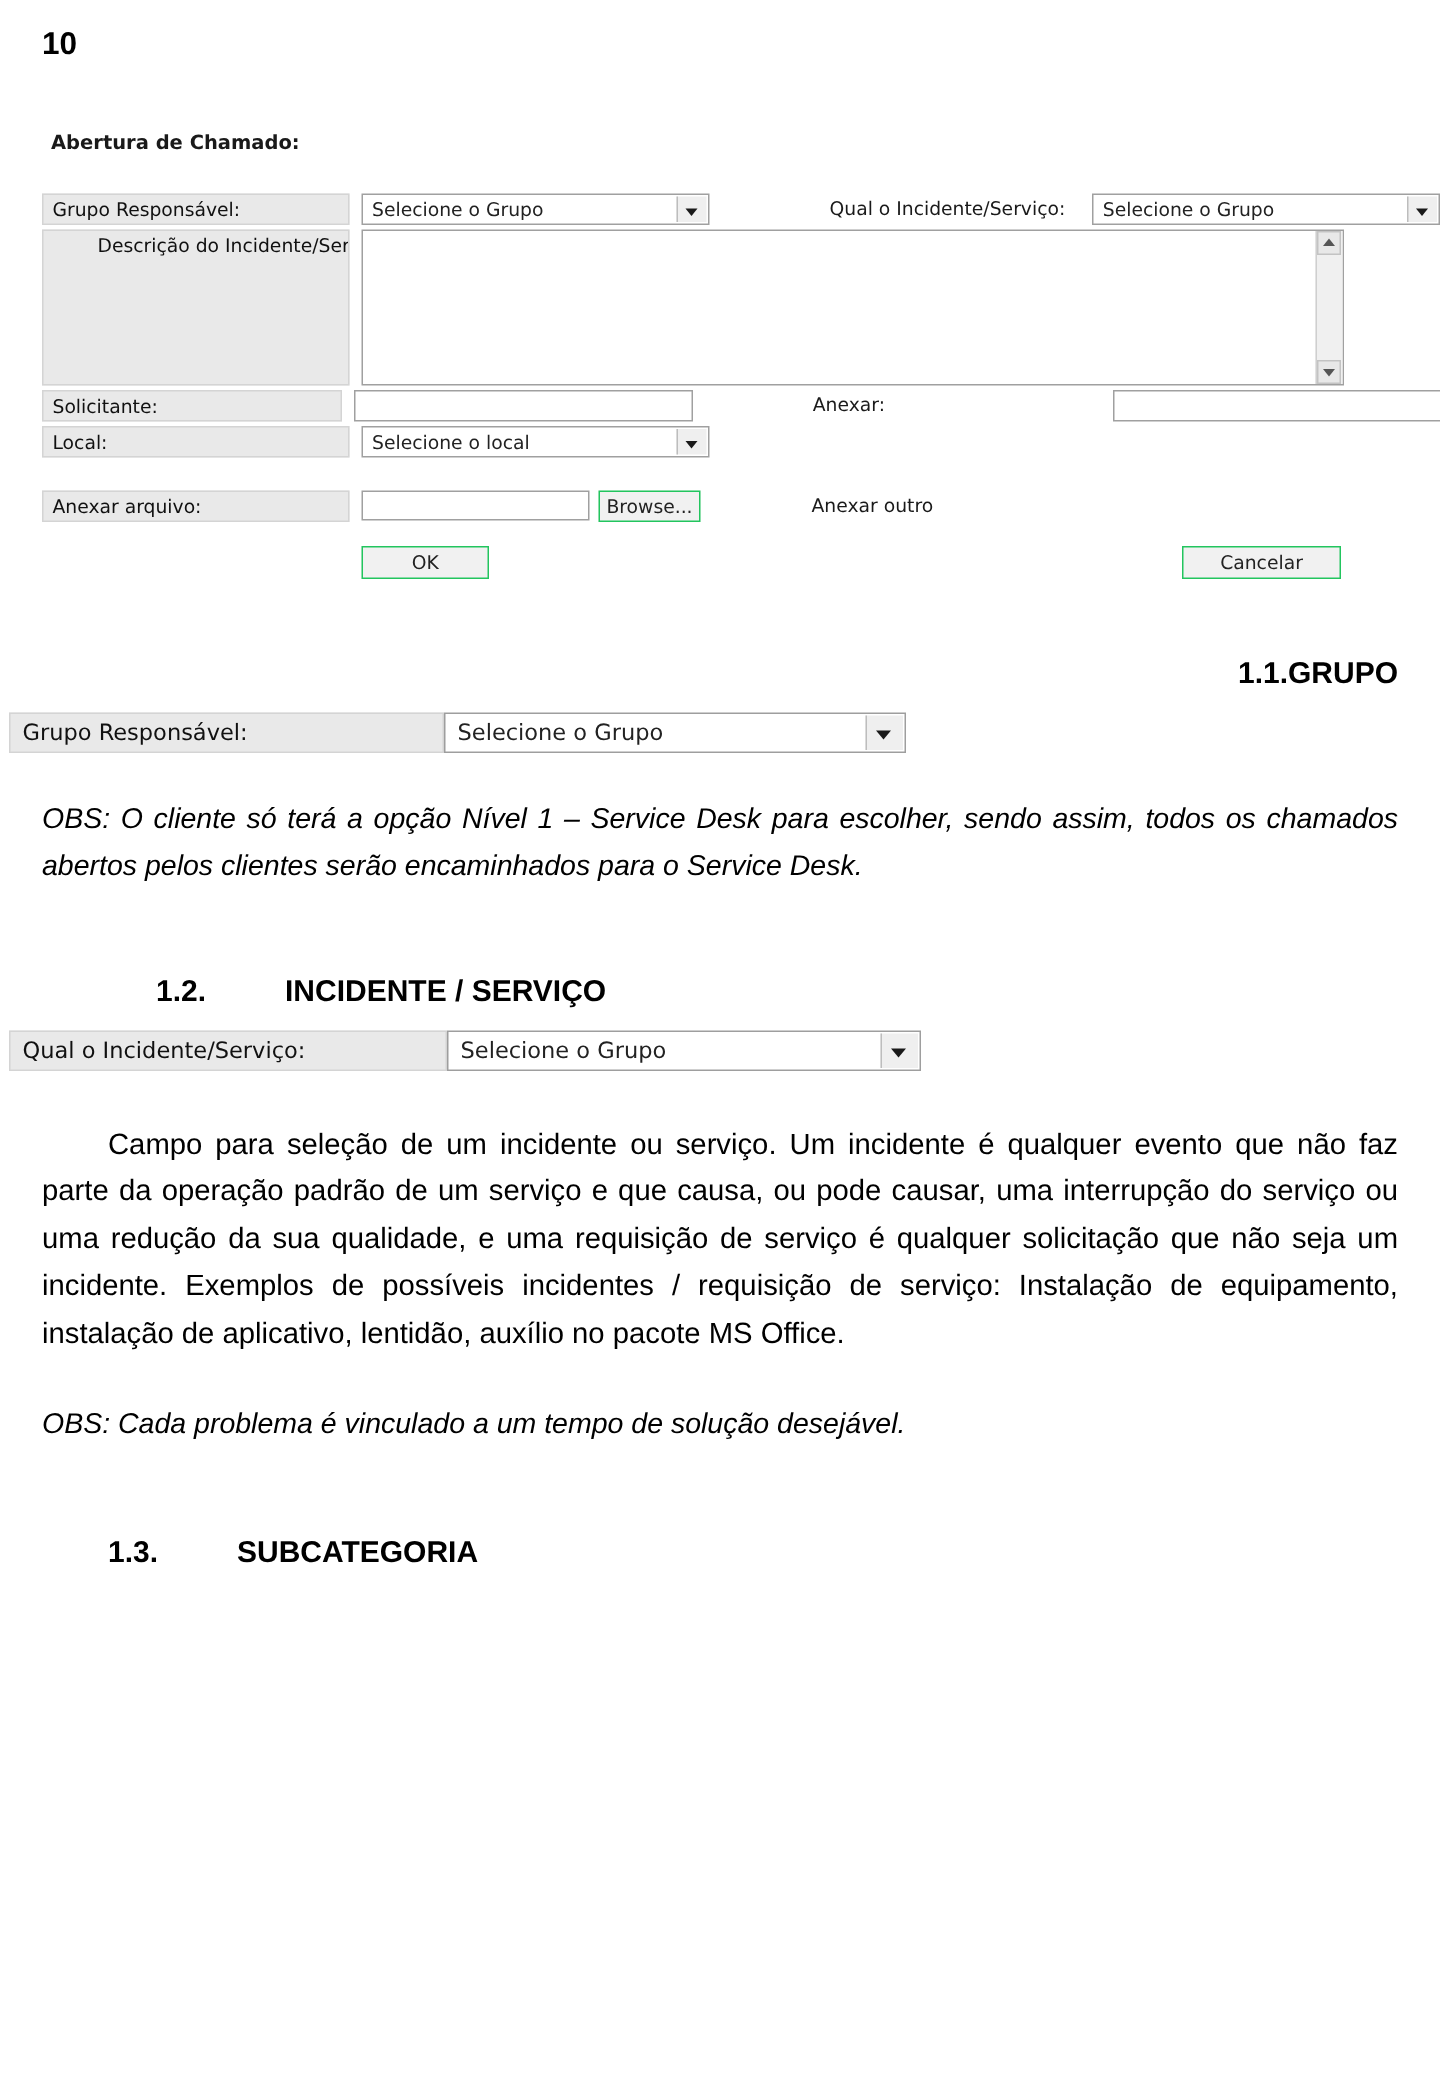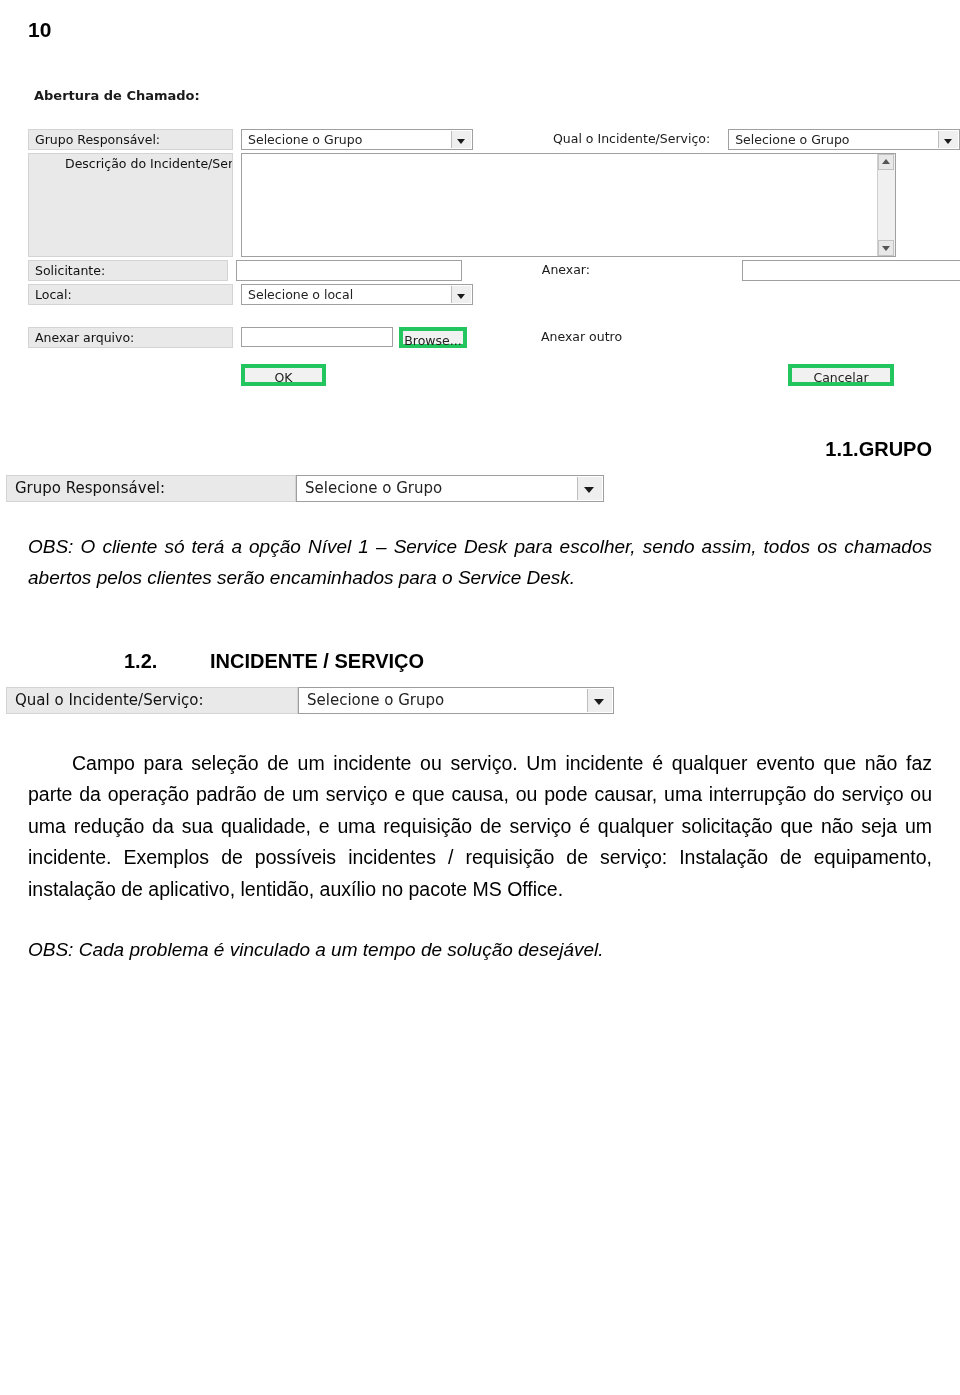--- a/index.html
+++ b/index.html
@@ -156,21 +156,21 @@
   }
   .browse-input {
     width: 152px;
     height: 20px;
     box-sizing: border-box;
     border: 1px solid #a0a0a0;
     background: #ffffff;
   }
   .btn {
     box-sizing: border-box;
-    border: 4px solid #22c55e;
+    border: 1px solid #22c55e;
     background: #f1f1f1;
     font-size: 12.5px;
     color: #222;
     text-align: center;
     height: 21px;
     line-height: 19px;
     font-family: "DejaVu Sans", sans-serif;
   }
   .btn-browse { width: 68px; margin-left: 6px; }
   .btn-ok { width: 85px; height: 22px; line-height: 20px;}
@@ -181,21 +181,21 @@
   
   h2.section {
     font-size: 20px;
     font-weight: bold;
     margin: 0;
     padding: 0;
     letter-spacing: 0px;
   }
   .sec-num { display: inline-block; width: 86px; }
   .section-wrap { margin-top: 52px; margin-left: 40px; text-align: right; }
-  .section-wrap2 { margin-top: 56px; margin-left: 96px; }
+  .section-wrap2 { margin-top: 56px; margin-left: 76px; }
   .section-wrap3 { margin-top: 58px; margin-left: 44px; }
 
   
   .inline-field {
     display: flex;
     margin-top: 14px;
     font-family: "DejaVu Sans", sans-serif;
   }
   .if-label {
     background: #e9e9e9;
@@ -348,14 +348,19 @@
     <div class="if-select" style="width:316px;">
       <span>Selecione o Grupo</span>
       <span class="select-arrow"></span>
     </div>
   </div>
 
   <p class="body indent" style="margin-top:34px;">Campo para seleção de um incidente ou serviço. Um incidente é qualquer evento que não faz parte da operação padrão de um serviço e que causa, ou pode causar, uma interrupção do serviço ou uma redução da sua qualidade, e uma requisição de serviço é qualquer solicitação que não seja um incidente. Exemplos de possíveis incidentes / requisição de serviço: Instalação de equipamento, instalação de aplicativo, lentidão, auxílio no pacote MS Office.</p>
 
   <p class="obs" style="text-align:left;">OBS: Cada problema é vinculado a um tempo de solução desejável.</p>
 
+  <div class="section-wrap3">
+    <h2 class="section">
+      <span class="sec-num">1.3.</span><span>SUBCATEGORIA</span>
+    </h2>
+  </div>
 
 </div>
 
 </body></html>

